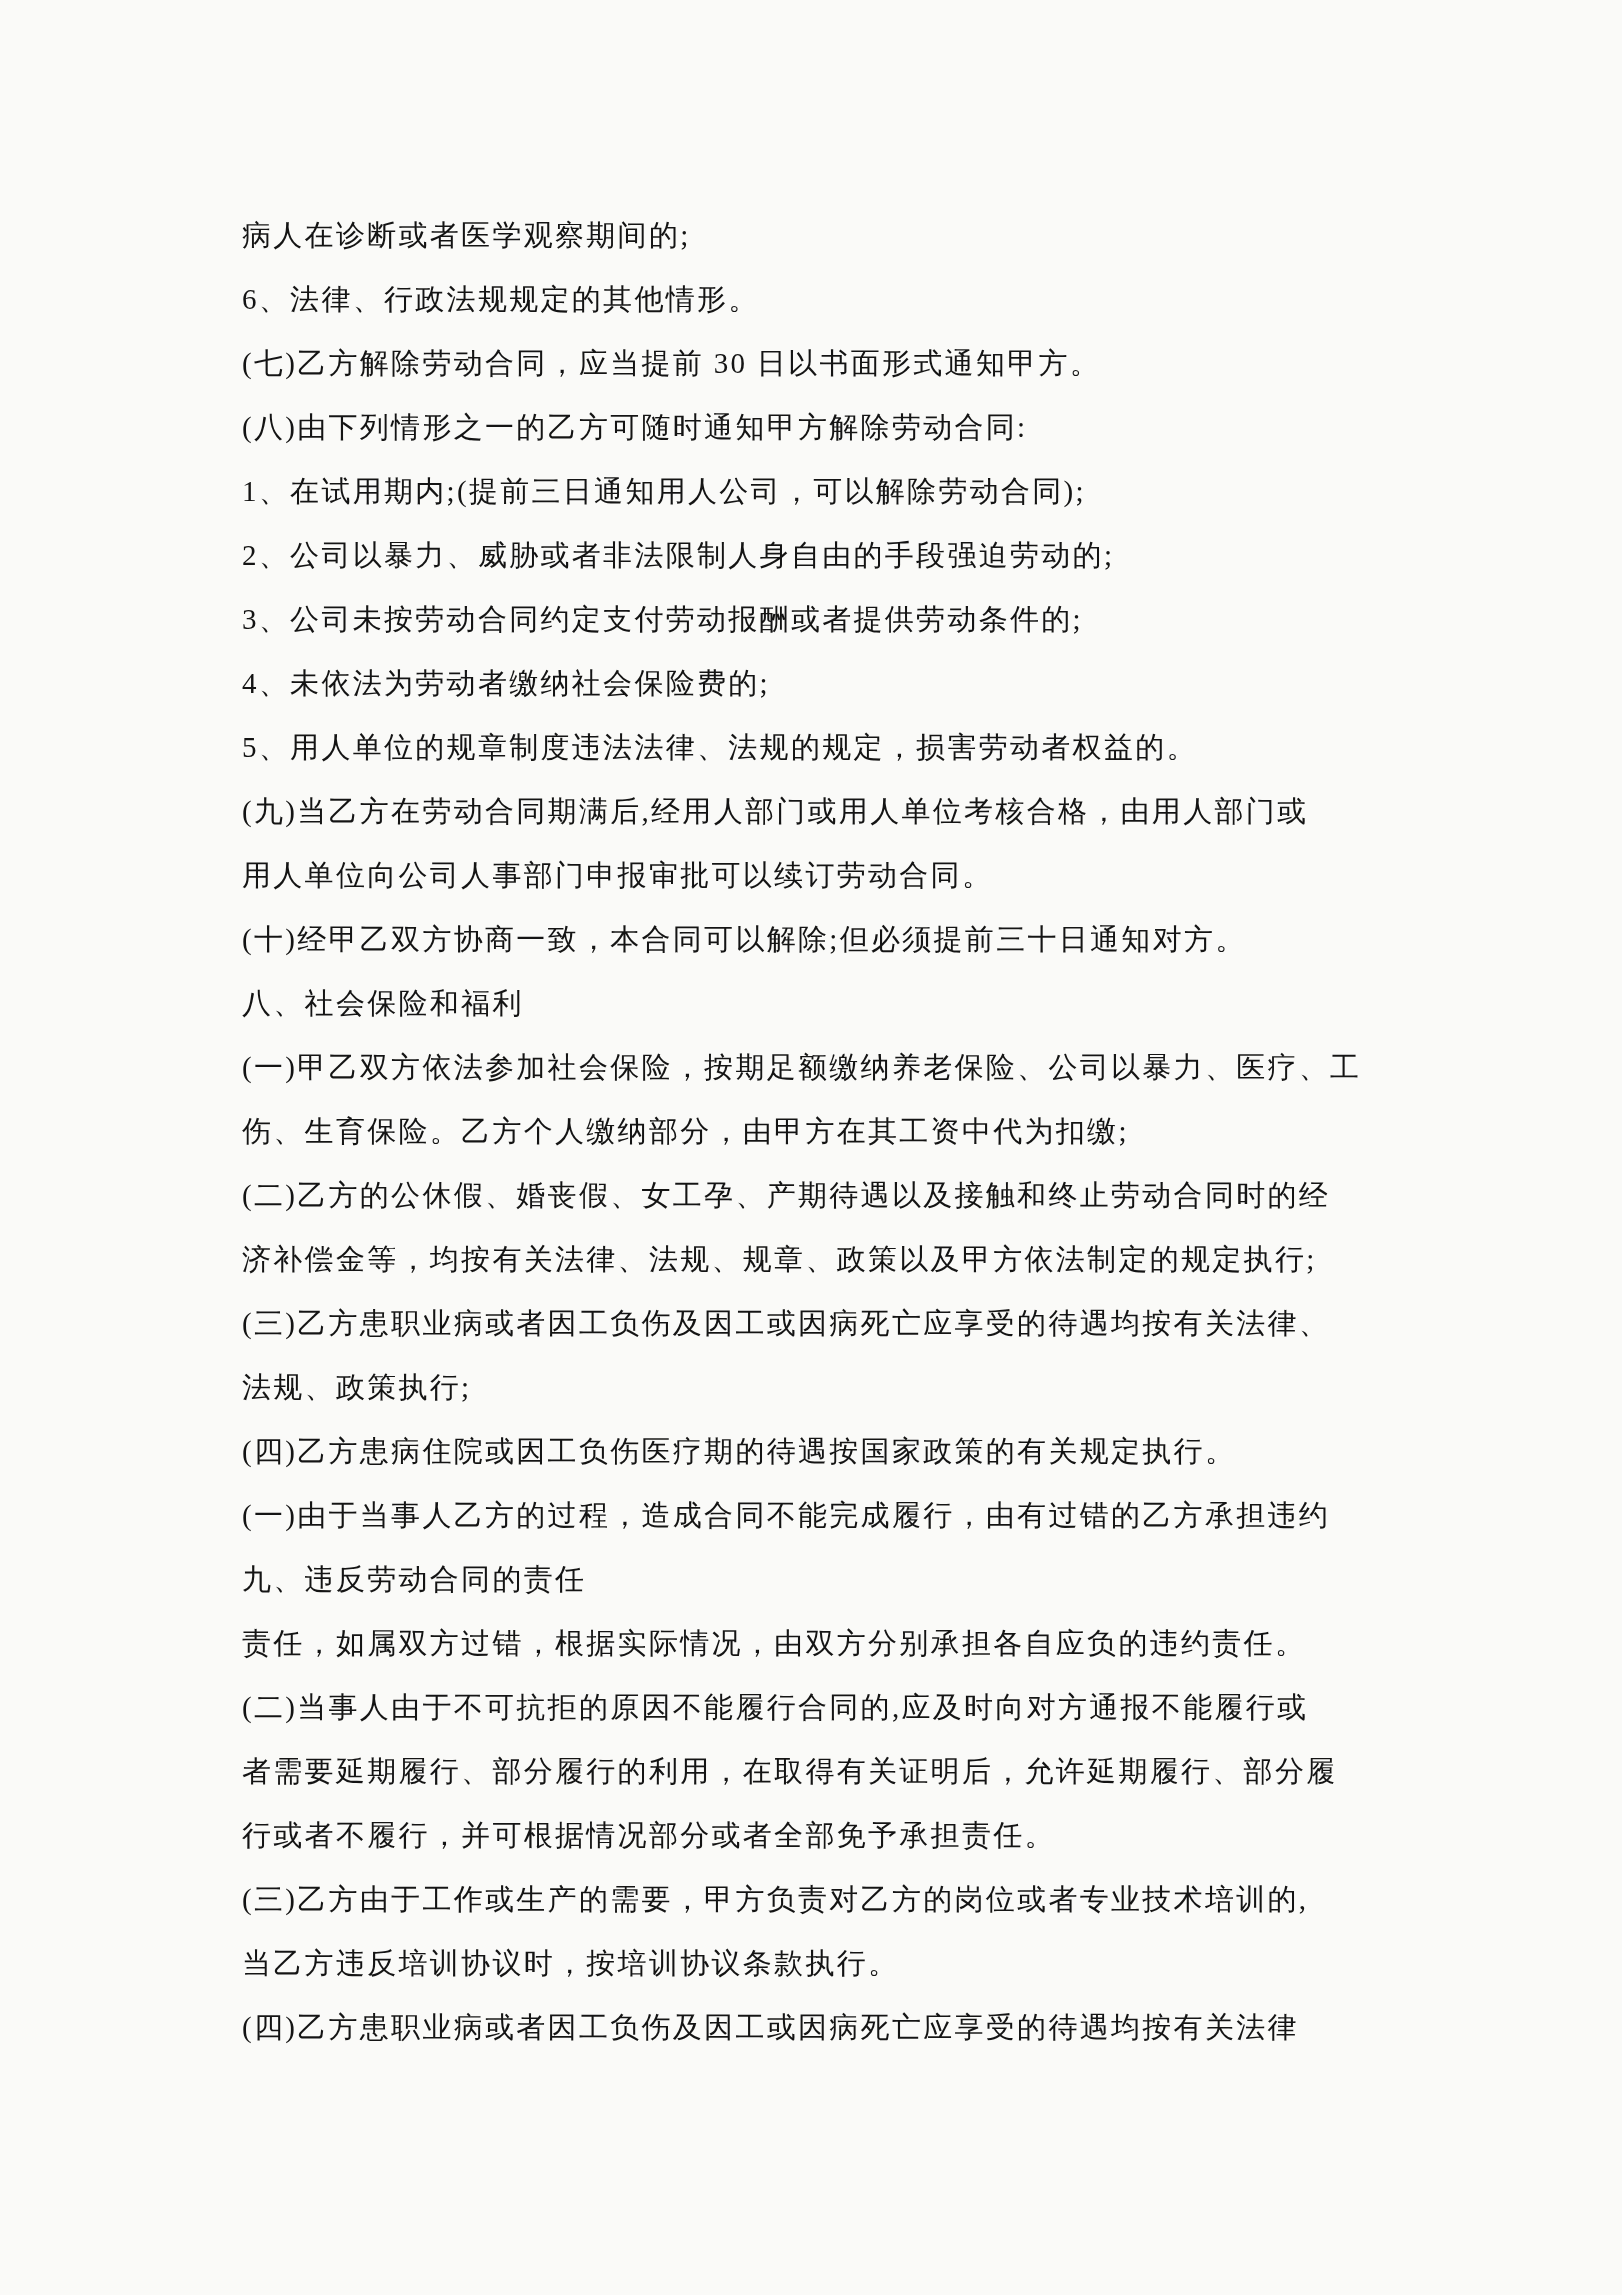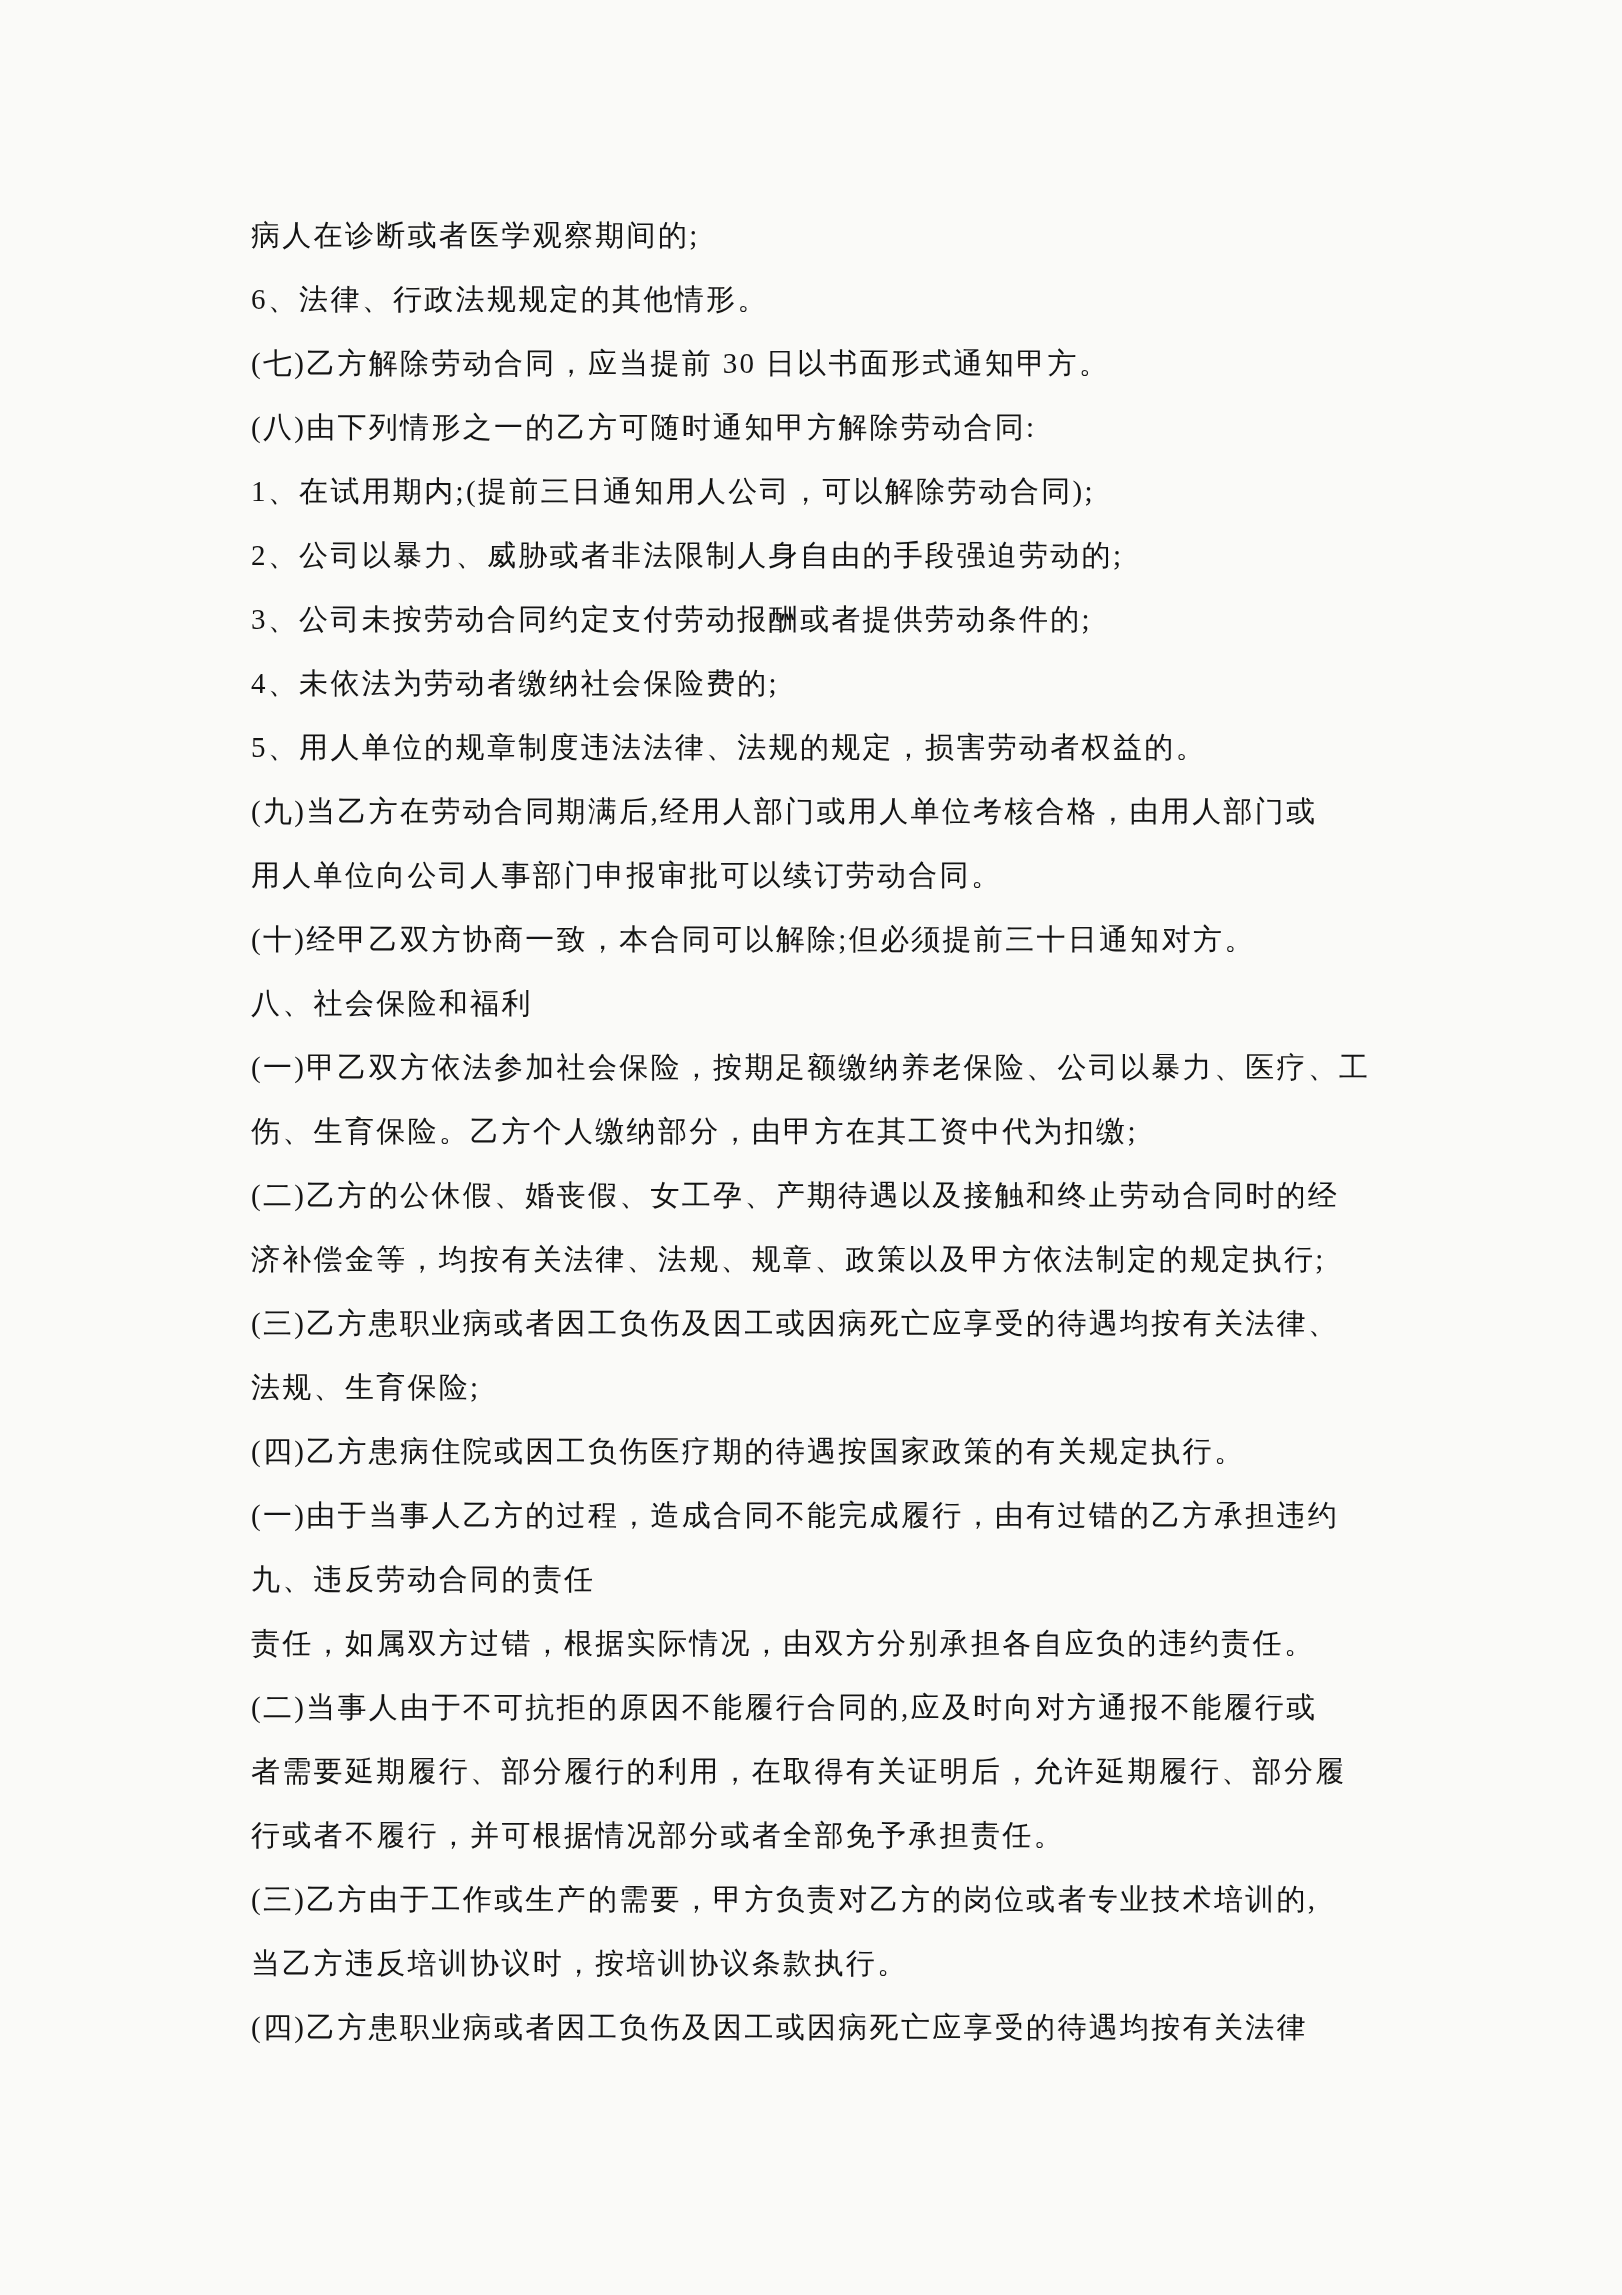--- a/index.html
+++ b/index.html
@@ -29,21 +29,20 @@
     width: 1152px;
     color: #141414;
     font-size: 29px;
     line-height: 64px;
     letter-spacing: 2.3px;
     white-space: nowrap;
   }
   .text-line {
     height: 64px;
     overflow: visible;
-    margin-left: 9px;
   }
 </style>
 </head>
 <body>
 
 <div class="page">
   <div class="doc-body">
       <div class="text-line">病人在诊断或者医学观察期间的;</div>
       <div class="text-line">6、法律、行政法规规定的其他情形。</div>
       <div class="text-line">(七)乙方解除劳动合同，应当提前 30 日以书面形式通知甲方。</div>
@@ -55,21 +54,21 @@
       <div class="text-line">5、用人单位的规章制度违法法律、法规的规定，损害劳动者权益的。</div>
       <div class="text-line">(九)当乙方在劳动合同期满后,经用人部门或用人单位考核合格，由用人部门或</div>
       <div class="text-line">用人单位向公司人事部门申报审批可以续订劳动合同。</div>
       <div class="text-line">(十)经甲乙双方协商一致，本合同可以解除;但必须提前三十日通知对方。</div>
       <div class="text-line">八、社会保险和福利</div>
       <div class="text-line">(一)甲乙双方依法参加社会保险，按期足额缴纳养老保险、公司以暴力、医疗、工</div>
       <div class="text-line">伤、生育保险。乙方个人缴纳部分，由甲方在其工资中代为扣缴;</div>
       <div class="text-line">(二)乙方的公休假、婚丧假、女工孕、产期待遇以及接触和终止劳动合同时的经</div>
       <div class="text-line">济补偿金等，均按有关法律、法规、规章、政策以及甲方依法制定的规定执行;</div>
       <div class="text-line">(三)乙方患职业病或者因工负伤及因工或因病死亡应享受的待遇均按有关法律、</div>
-      <div class="text-line">法规、生育保险;</div>
+      <div class="text-line">法规、政策执行;</div>
       <div class="text-line">(四)乙方患病住院或因工负伤医疗期的待遇按国家政策的有关规定执行。</div>
       <div class="text-line">(一)由于当事人乙方的过程，造成合同不能完成履行，由有过错的乙方承担违约</div>
       <div class="text-line">九、违反劳动合同的责任</div>
       <div class="text-line">责任，如属双方过错，根据实际情况，由双方分别承担各自应负的违约责任。</div>
       <div class="text-line">(二)当事人由于不可抗拒的原因不能履行合同的,应及时向对方通报不能履行或</div>
       <div class="text-line">者需要延期履行、部分履行的利用，在取得有关证明后，允许延期履行、部分履</div>
       <div class="text-line">行或者不履行，并可根据情况部分或者全部免予承担责任。</div>
       <div class="text-line">(三)乙方由于工作或生产的需要，甲方负责对乙方的岗位或者专业技术培训的,</div>
       <div class="text-line">当乙方违反培训协议时，按培训协议条款执行。</div>
       <div class="text-line">(四)乙方患职业病或者因工负伤及因工或因病死亡应享受的待遇均按有关法律</div>

